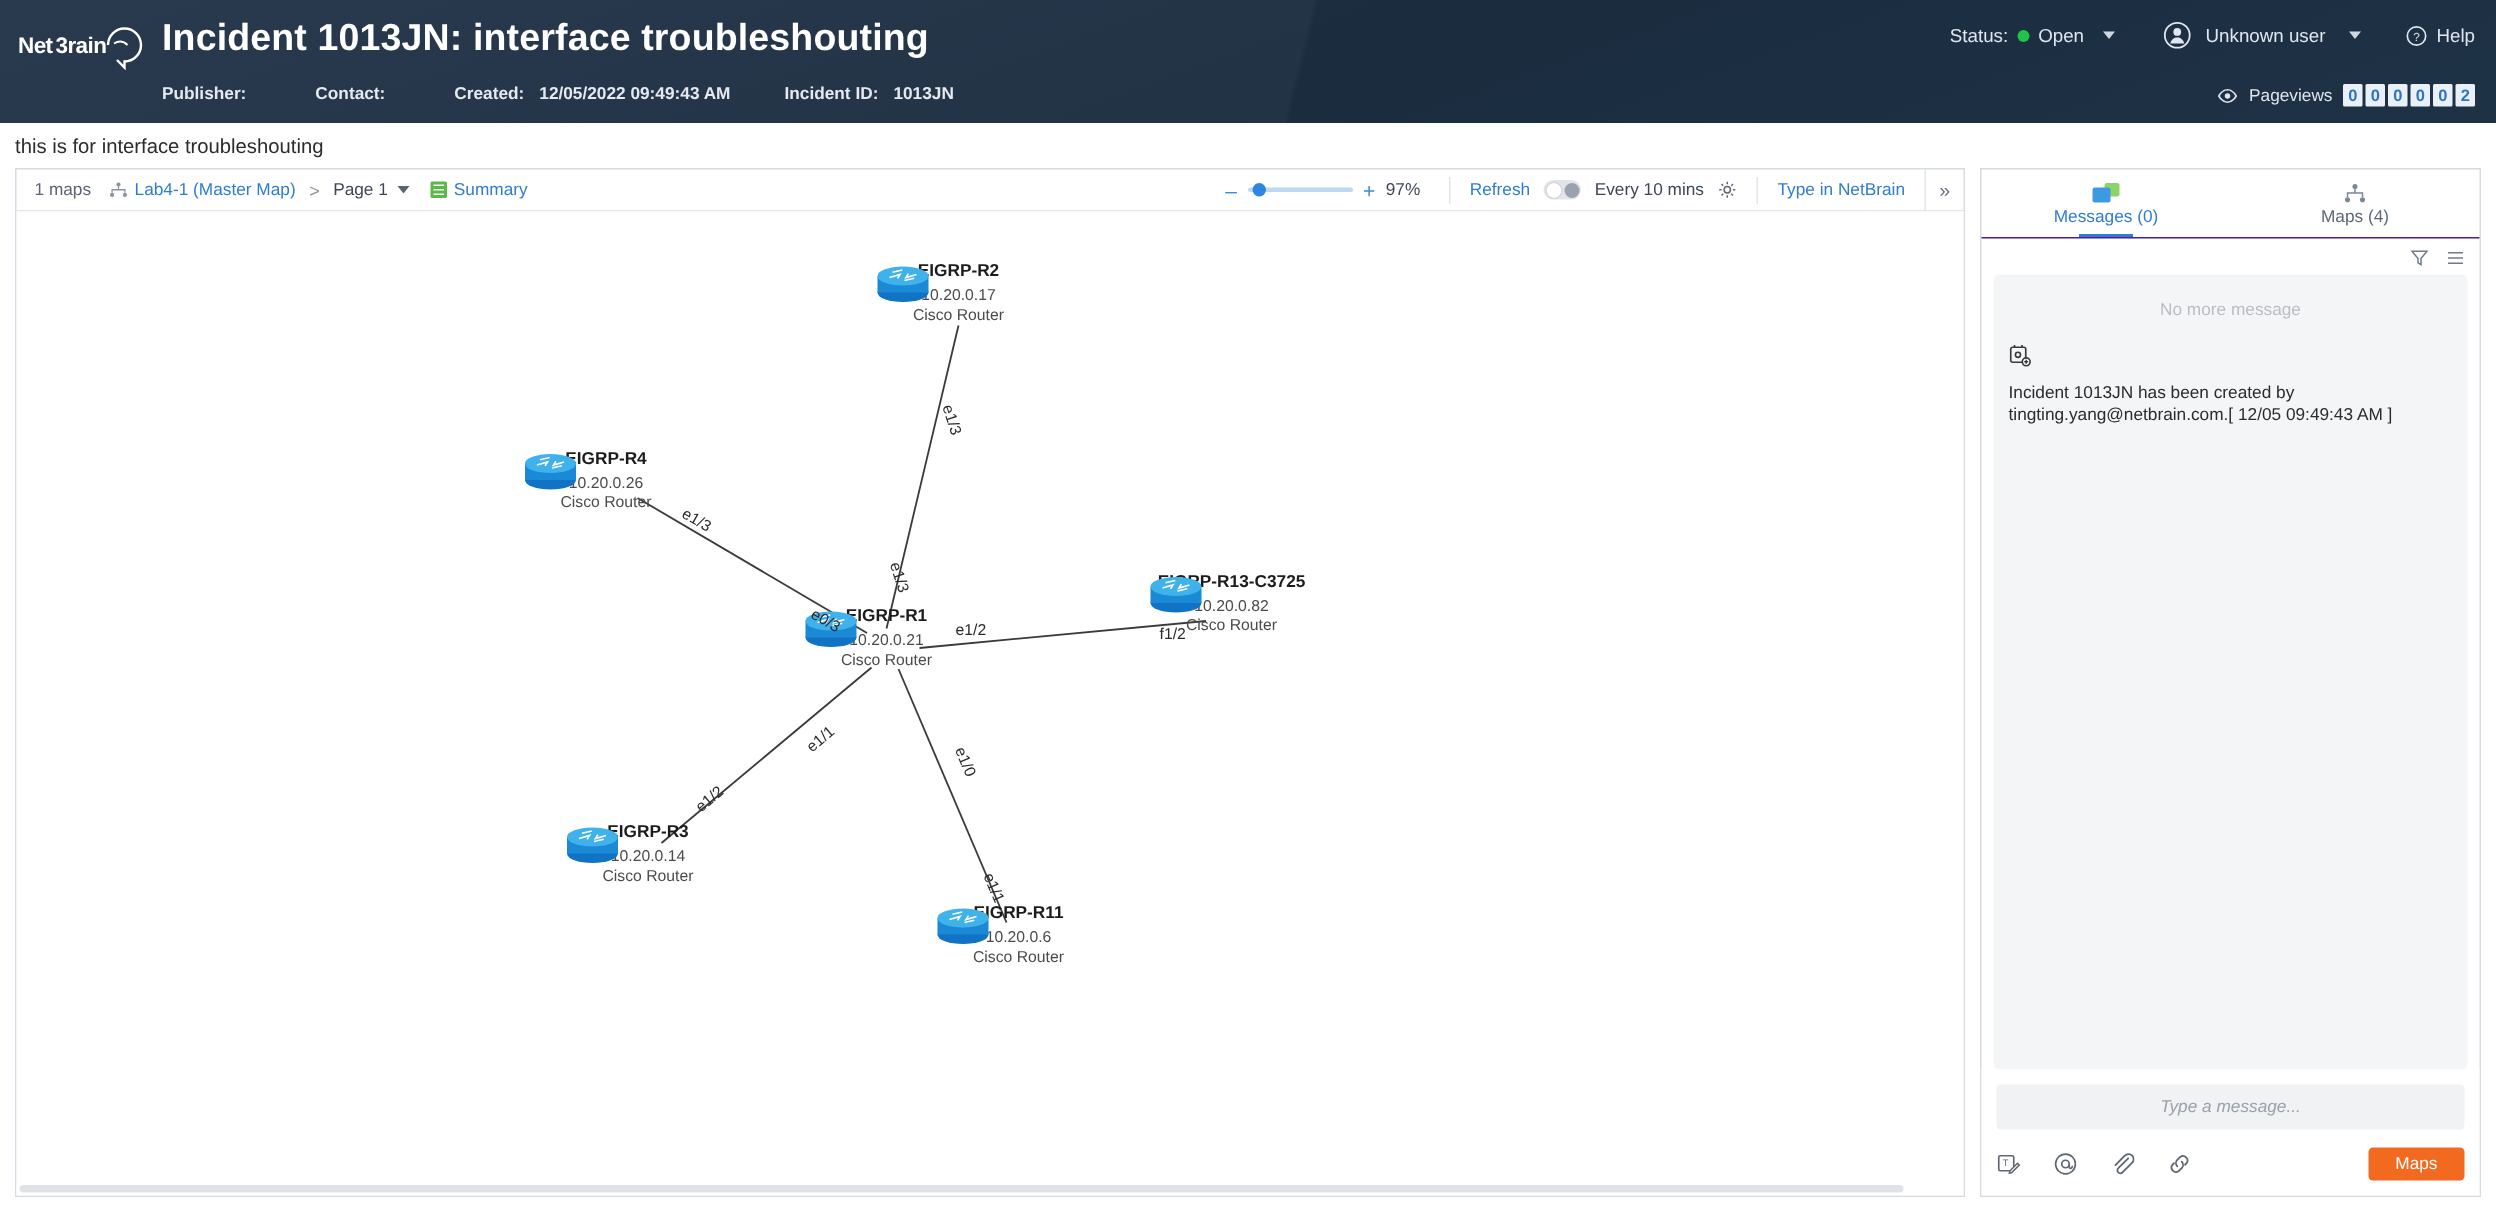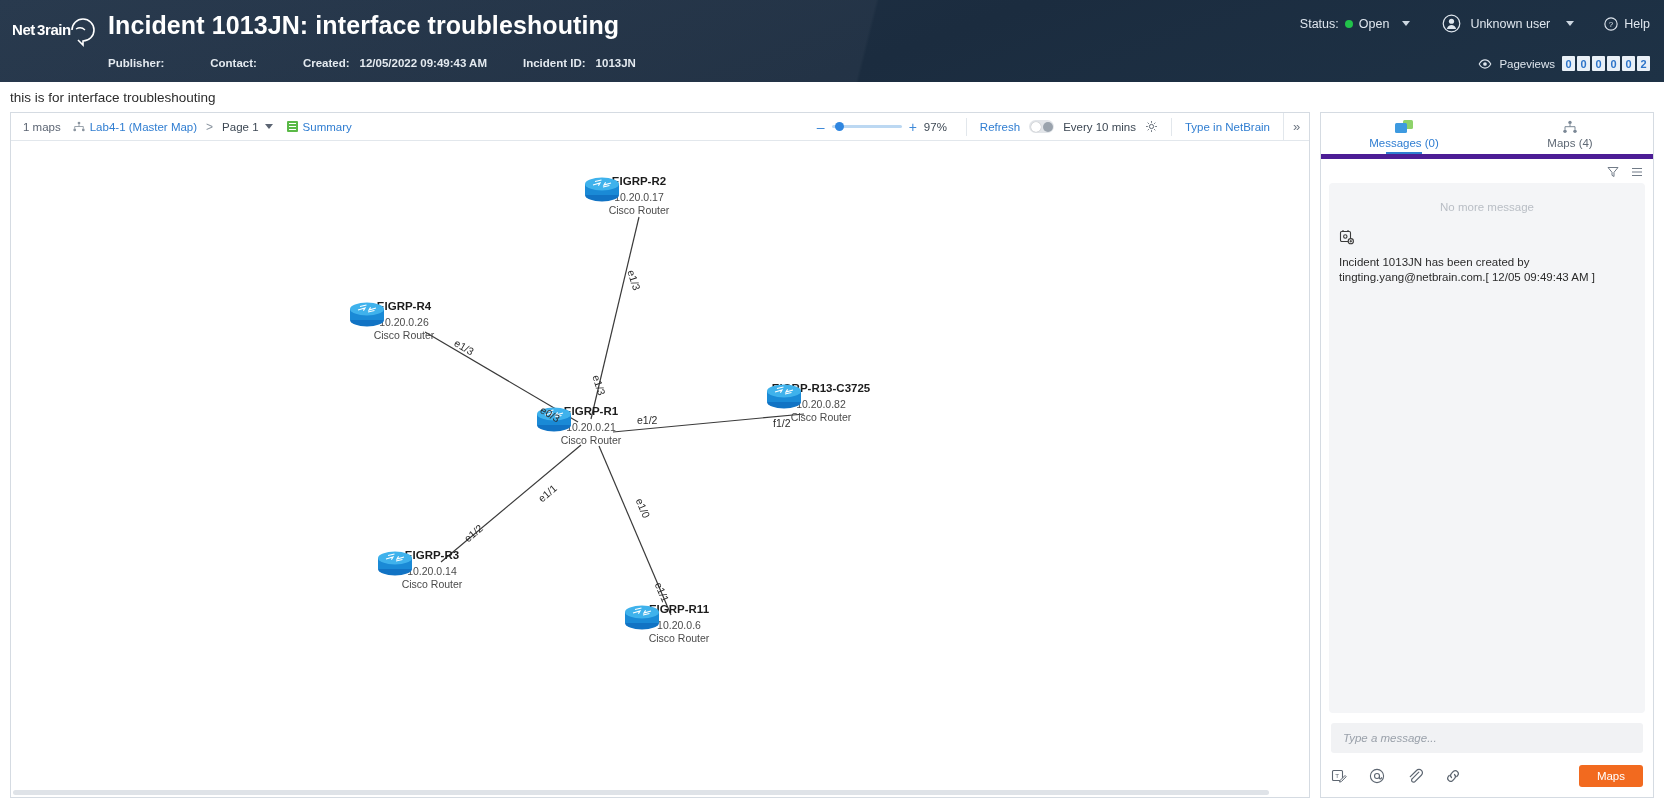--- a/index.html
+++ b/index.html
@@ -198,21 +198,21 @@
   
   .right-panel {
     flex: 0 0 334px;
     border: 1px solid #d5dbe2;
     background:#fff;
     display:flex; flex-direction:column;
     min-height:0;
   }
   .rp-tabs {
     height: 46px; flex:0 0 auto; display:flex;
-    border-bottom:5px solid #4c1d95;
+    border-bottom:1px solid #4c1d95;
   }
   .rp-tab {
     flex:1 1 50%;
     display:flex; flex-direction:column; align-items:center; justify-content:center;
     gap:2px; font-size:11.5px; cursor:pointer; position:relative;
     color:#5e6874;
   }
   .rp-tab.active { color:#2f7dd1; }
   .rp-tab.active:after{
     content:""; position:absolute; bottom:0; left:50%; transform:translateX(-50%);
@@ -256,20 +256,21 @@
     background:#fff;
   }
   .compose-box {
     background:#f1f2f4; border-radius:3px; height:30px;
     display:flex; align-items:center; padding: 0 10px;
   }
   .compose-box input {
     border:0; background:transparent; outline:none; width:100%;
     font-size:11.5px; color:#2b2b2b; font-family:"Liberation Sans", sans-serif;
     font-style: italic;
+    text-align: center;
   }
   .compose-box input::placeholder { color:#9aa1aa; font-style: italic;}
   .compose-tools {
     display:flex; align-items:center; margin-top:12px; gap:22px;
   }
   .compose-tools .ctool { width:16px; height:16px; color:#5d6671; cursor:pointer; }
   .send-btn {
     margin-left:auto;
     background:#f26a1f; color:#fff; border:0;
     font-size:11.5px; font-family:"Liberation Sans", sans-serif;

